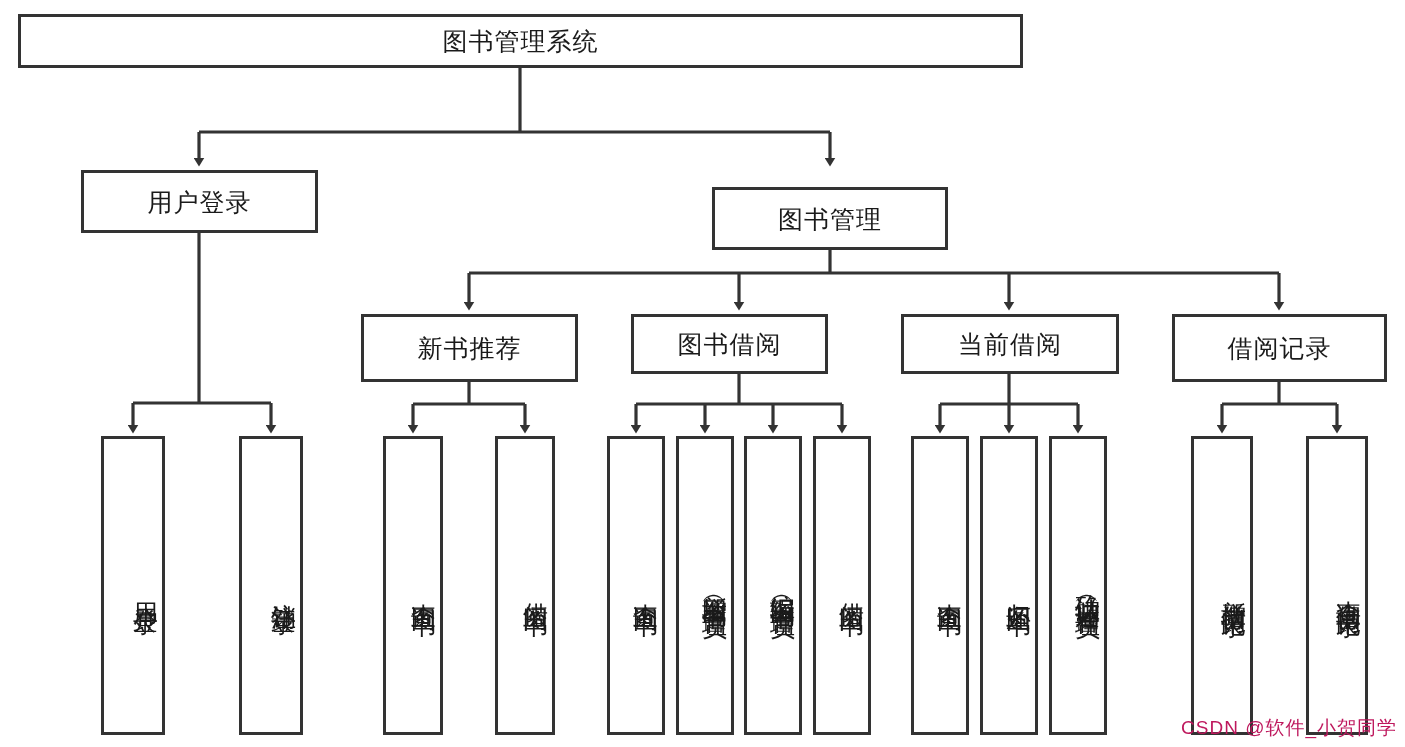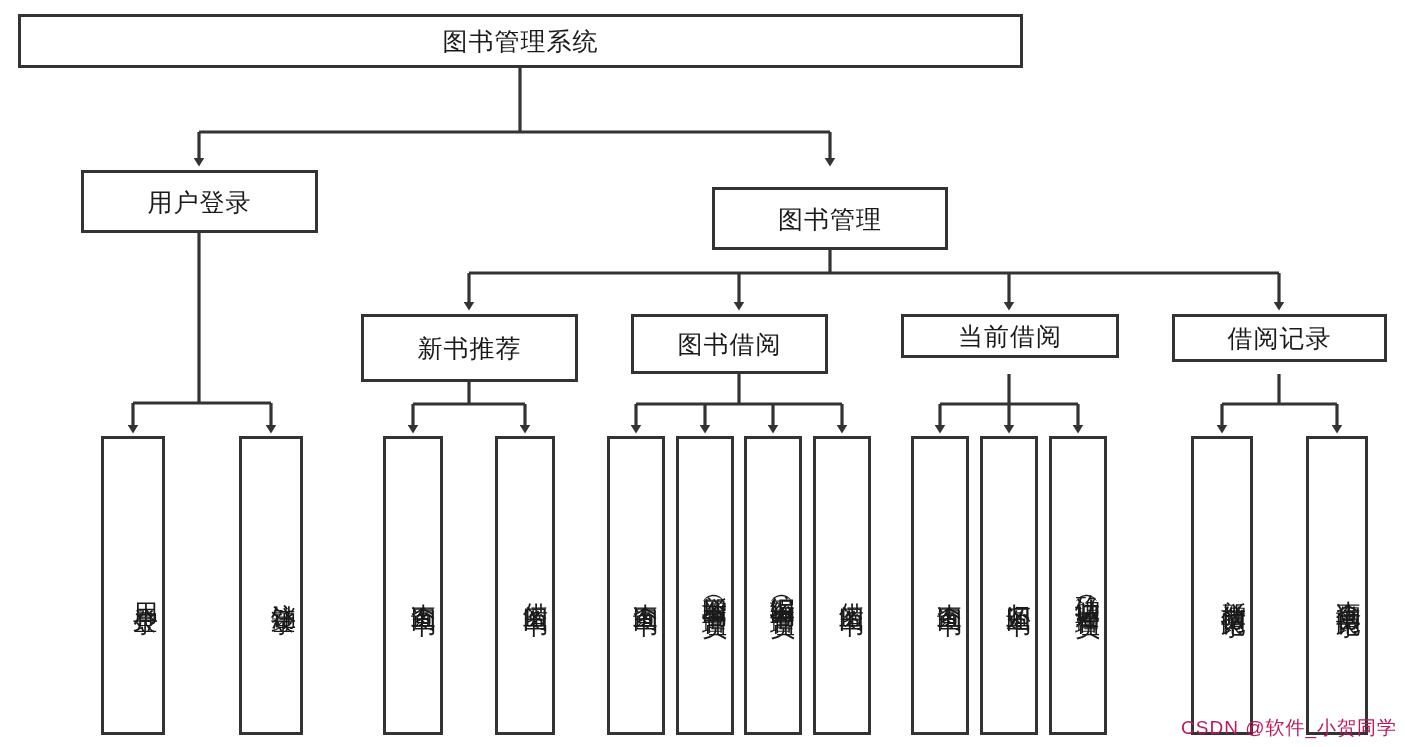--- a/index.html
+++ b/index.html
@@ -134,24 +134,24 @@
   <div class="node horiz" style="left:712px; top:170px; width:236px; height:63px;margin-top:17px;">
     <span>图书管理</span>
   </div>
 
   <div class="node horiz" style="left:361px; top:314px; width:217px; height:68px;">
     <span>新书推荐</span>
   </div>
   <div class="node horiz" style="left:631px; top:314px; width:197px; height:60px;">
     <span>图书借阅</span>
   </div>
-  <div class="node horiz" style="left:901px; top:314px; width:218px; height:44px;">
+  <div class="node horiz" style="left:901px; top:314px; width:218px; height:60px;">
     <span>当前借阅</span>
   </div>
-  <div class="node horiz" style="left:1172px; top:314px; width:215px; height:48px;">
+  <div class="node horiz" style="left:1172px; top:314px; width:215px; height:68px;">
     <span>借阅记录</span>
   </div>
 
   <div class="node vert" style="left:101px; top:436px; width:64px; height:299px;">
     <span class="vtext">用户登录</span>
   </div>
   <div class="node vert" style="left:239px; top:436px; width:64px; height:299px;">
     <span class="vtext">注销登录</span>
   </div>
 

